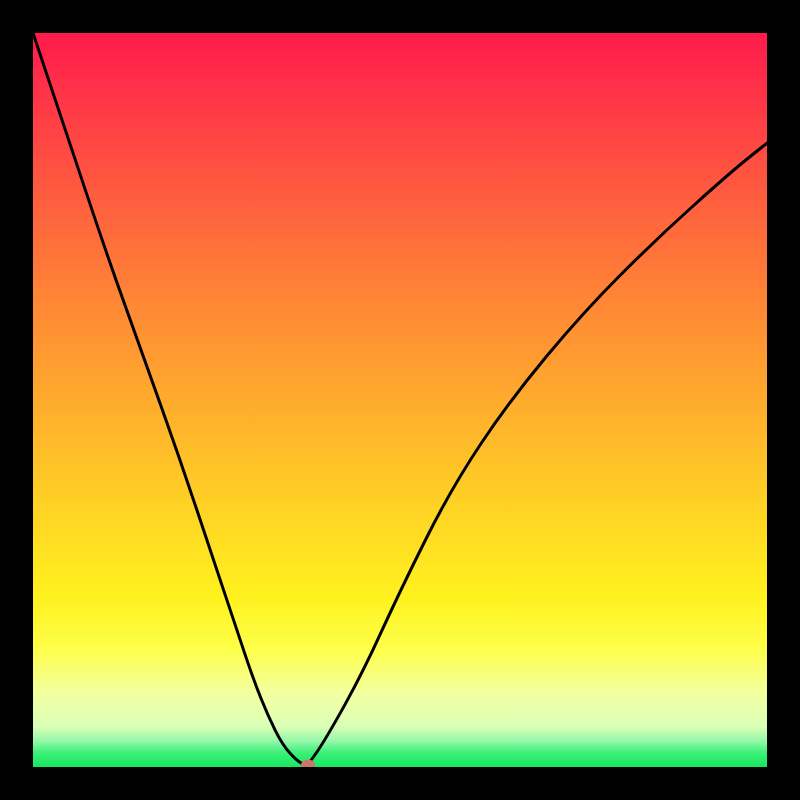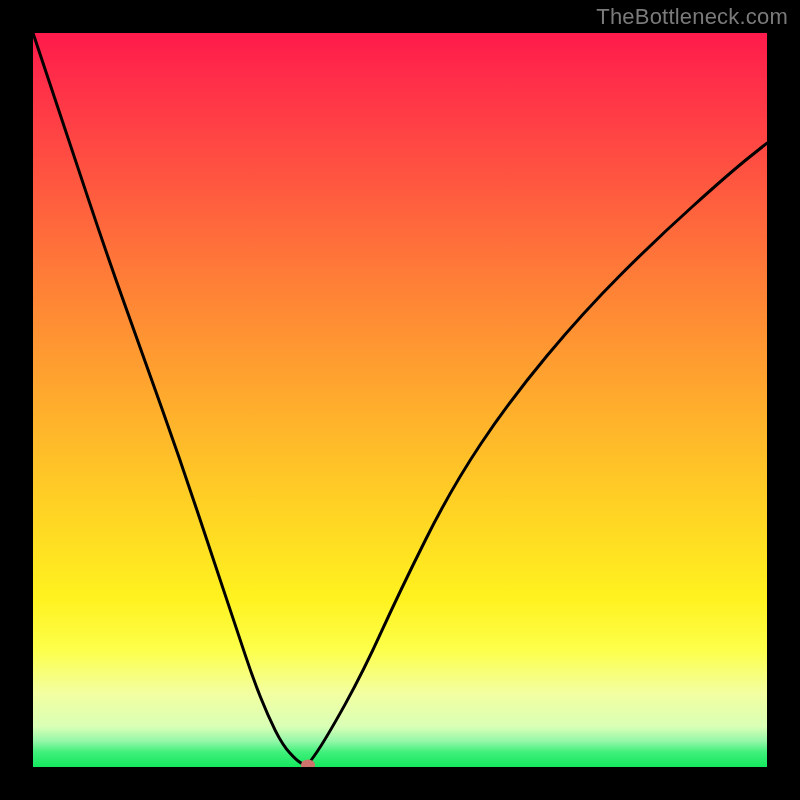--- a/index.html
+++ b/index.html
@@ -82,15 +82,14 @@
   <div class="plot-area">
     <div class="gradient"></div>
 
     <svg class="curve" viewBox="0 0 734 734" preserveAspectRatio="none">
       <path id="curve-path" d="M 0.00 0.00 Q 36.70 110.10 55.05 165.15 Q 73.40 220.20 91.75 271.58 Q 110.10 322.96 128.45 374.34 Q 146.80 425.72 165.15 480.77 Q 183.50 535.82 194.51 568.85 Q 205.52 601.88 212.86 623.90 Q 220.20 645.92 227.54 664.27 Q 234.88 682.62 242.22 697.30 Q 249.56 711.98 256.90 720.05 Q 264.24 728.13 267.91 729.96 Q 271.58 731.80 273.41 731.80 Q 275.25 731.80 284.43 718.22 Q 293.60 704.64 311.95 671.61 Q 330.30 638.58 348.65 598.21 Q 367.00 557.84 392.69 506.46 Q 418.38 455.08 447.74 411.04 Q 477.10 367.00 513.80 322.96 Q 550.50 278.92 587.20 242.22 Q 623.90 205.52 660.60 172.49 Q 697.30 139.46 715.65 124.78 T 734.00 110.10" fill="none" stroke="#000000" stroke-width="3" stroke-linejoin="round" stroke-linecap="round"></path>
     </svg>
 
     <div class="marker" id="marker" style="left: 275.25px; top: 731.798px; background: rgb(207, 116, 108);"></div>
   </div>
 
-  <div class="watermark">TheBottleneck.com</div>
 
 </div>
 
 </body></html>

